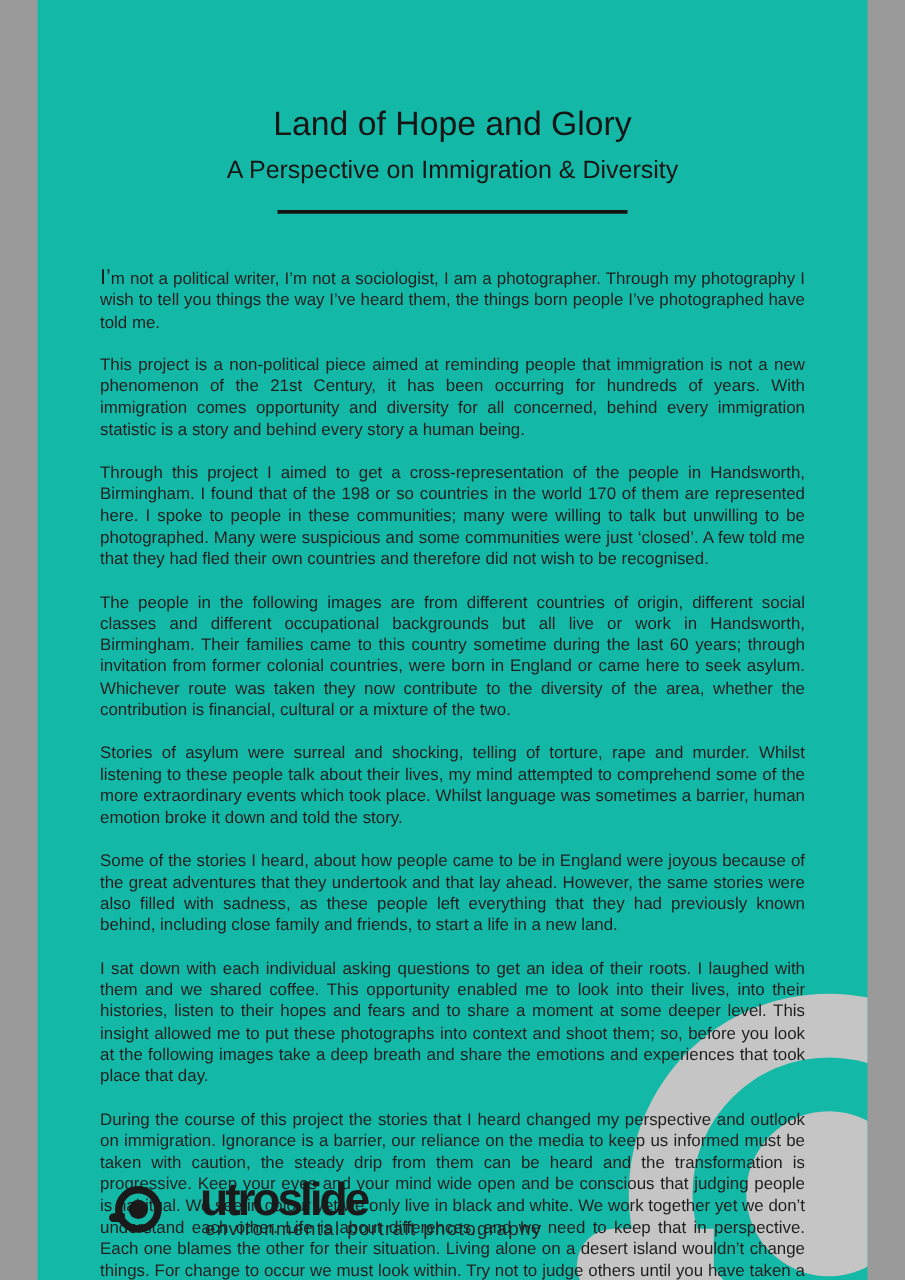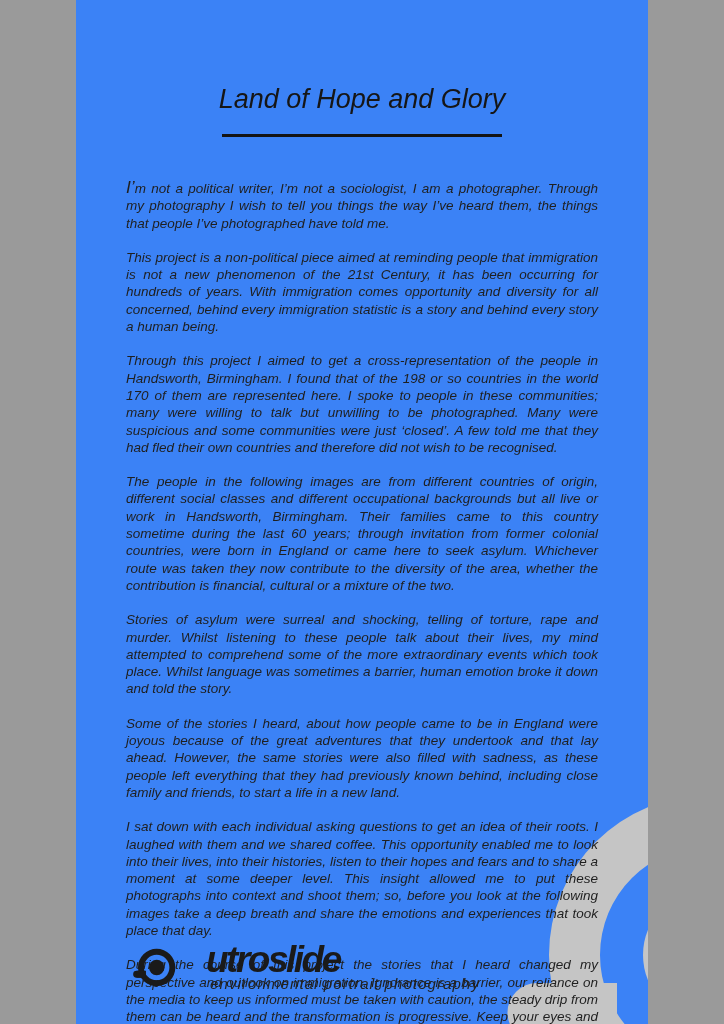--- a/index.html
+++ b/index.html
@@ -1,24 +1,23 @@
 <!DOCTYPE html>
 <html><head>
 <meta charset="utf-8">
 <style>
   html,body{margin:0;padding:0;background:#9a9a9a;}
   .page{
     position:relative;
-    width:572px;height:1024px;
+    width:664px;height:1024px;
     margin:0 auto;
-    background:#3b82f6;
+    background:#14b8a6;
     overflow:hidden;
     font-family:"Liberation Sans","DejaVu Sans",sans-serif;
     color:#1c1c1c;
-    font-style:italic;
   }
   .doc-header{padding-top:84px;text-align:center;}
   .doc-title{
     margin:0;font-size:27px;line-height:30px;font-weight:400;color:#161616;
   }
   .doc-subtitle{
     margin:10px 0 0;font-size:20px;line-height:24px;font-weight:400;color:#161616;
   }
   .divider{
     width:280px;height:3px;background:#141414;margin:20px auto 0;
@@ -68,25 +67,26 @@
       </g>
     </defs>
   </svg>
 
   <svg class="watermark" viewBox="0 0 240 200">
     <use href="#oslogo-symbol" fill="#c5c5c5"></use>
   </svg>
 
   <div class="doc-header">
     <h1 class="doc-title">Land of Hope and Glory</h1>
+    <h2 class="doc-subtitle">A Perspective on Immigration &amp; Diversity</h2>
     <div class="divider"></div>
   </div>
 
   <div class="doc-body">
-    <p class="lead">I’m not a political writer, I’m not a sociologist, I am a photographer.  Through my photography I wish to tell you things the way I’ve heard them, the things that people I’ve photographed have told me.</p>
+    <p class="lead">I’m not a political writer, I’m not a sociologist, I am a photographer.  Through my photography I wish to tell you things the way I’ve heard them, the things born people I’ve photographed have told me.</p>
     <p>This project is a non-political piece aimed at reminding people that immigration is not a new phenomenon of the 21st Century, it has been occurring for hundreds of years. With immigration comes opportunity and diversity for all concerned, behind every immigration statistic is a story and behind every story a human being.</p>
     <p>Through this project I aimed to get a cross-representation of the people in Handsworth, Birmingham.  I found that of the 198 or so countries in the world 170 of them are represented here. I spoke to people in these communities; many were willing to talk but unwilling to be photographed. Many were suspicious and some communities were just ‘closed’.  A few told me that they had fled their own countries and therefore did not wish to be recognised.</p>
     <p>The people in the following images are from different countries of origin, different social classes and different occupational backgrounds but all live or work in Handsworth, Birmingham.  Their families came to this country sometime during the last 60 years; through invitation from former colonial countries, were born in England or came here to seek asylum.  Whichever route was taken they now contribute to the diversity of the area, whether the contribution is financial, cultural or a mixture of the two.</p>
     <p>Stories of asylum were surreal and shocking, telling of torture, rape and murder.  Whilst listening to these people talk about their lives, my mind attempted to comprehend some of the more extraordinary events which took place. Whilst language was sometimes a barrier, human emotion broke it down and told the story.</p>
     <p>Some of the stories I heard, about how people came to be in England were joyous because of the great adventures that they undertook and that lay ahead.  However, the same stories were also filled with sadness, as these people left everything that they had previously known behind, including close family and friends, to start a life in a new land.</p>
     <p>I sat down with each individual asking questions to get an idea of their roots. I laughed with them and we shared coffee.  This opportunity enabled me to look into their lives, into their histories, listen to their hopes and fears and to share a moment at some deeper level.  This insight allowed me to put these photographs into context and shoot them; so, before you look at the following images take a deep breath and share the emotions and experiences that took place that day.</p>
     <p>During the course of this project the stories that I heard changed my perspective and outlook on immigration. Ignorance is a barrier, our reliance on the media to keep us informed must be taken with caution, the steady drip from them can be heard and the transformation is progressive. Keep your eyes and your mind wide open and be conscious that judging people is habitual. We see in colour yet we only live in black and white.  We work together yet we don’t understand each other. Life is about differences, and we need to keep that in perspective. Each one blames the other for their situation.  Living alone on a desert island wouldn’t change things. For change to occur we must look within.  Try not to judge others until you have taken a walk in their shoes.  Would you tread the path differently?</p>
   </div>
 
   <div class="logo">

